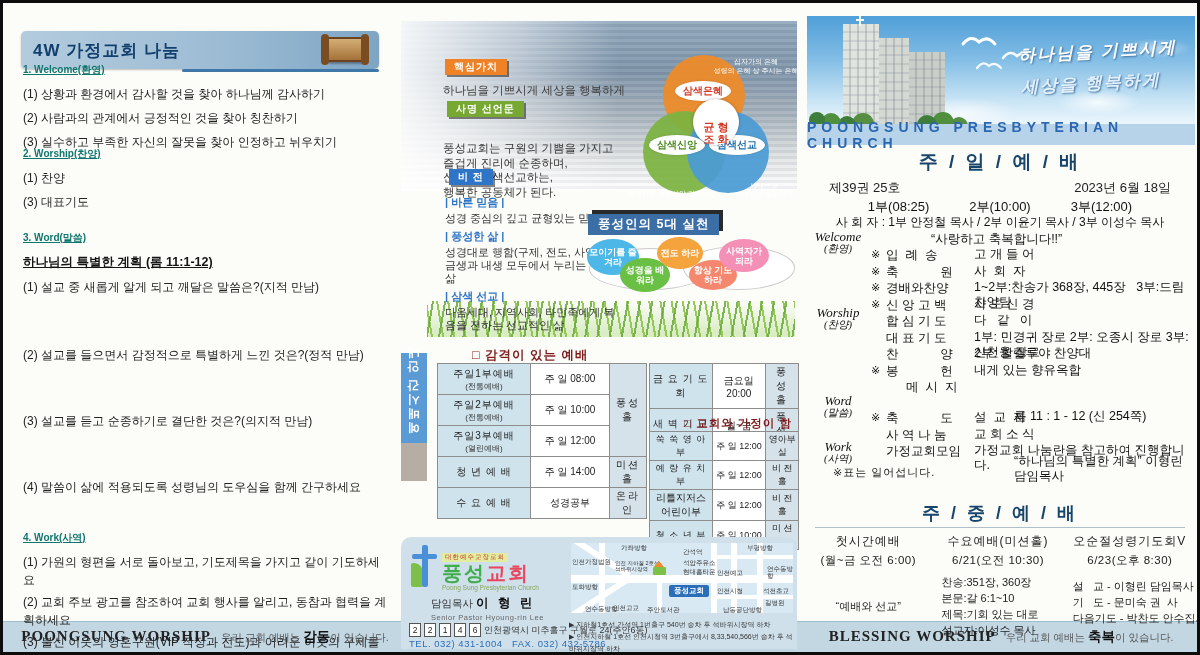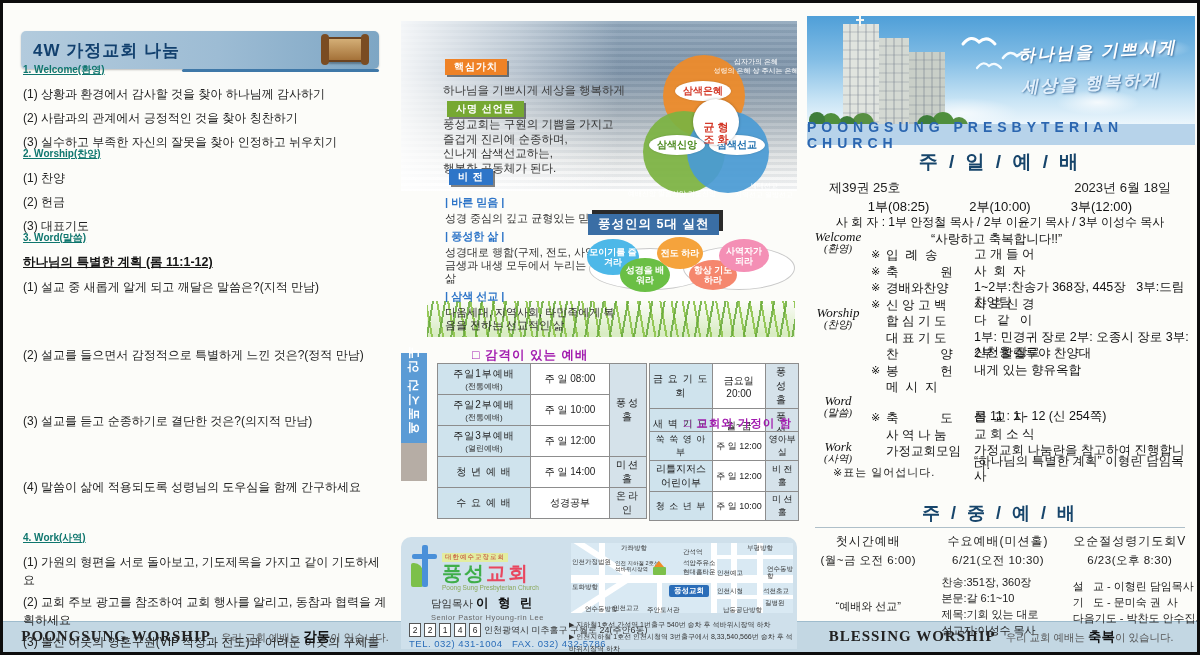--- a/index.html
+++ b/index.html
@@ -50,21 +50,21 @@
   .bubbles{position:absolute;left:188px;top:233px;width:210px;height:62px;z-index:3;}
   .cloud{position:absolute;background:#fff;border:1px solid #c9c9c9;border-radius:50%;}
   .bub{position:absolute;border-radius:50%;color:#fff;font-weight:bold;font-size:9px;display:flex;align-items:center;justify-content:center;text-align:center;line-height:10px;padding:2px;box-sizing:border-box;}
   .grass{position:absolute;left:28px;top:298px;width:368px;height:36px;
     background:
       repeating-linear-gradient(100deg,transparent 0 5px,rgba(104,170,58,.85) 5px 7px,transparent 7px 12px),
       repeating-linear-gradient(80deg,transparent 0 4px,rgba(140,195,74,.9) 4px 6px,transparent 6px 11px),
       linear-gradient(180deg,rgba(255,255,255,0) 0%,#d9ecc4 90%);}
   .vtab{position:absolute;left:2px;top:350px;width:26px;height:90px;background:#5b9bd5;color:#fff;font-weight:bold;font-size:12px;writing-mode:vertical-rl;transform:rotate(180deg);display:flex;align-items:center;justify-content:center;letter-spacing:2px;}
   .vtab-tail{position:absolute;left:2px;top:440px;width:26px;height:38px;background:#b6ada5;}
-  .ttl{position:absolute;font-size:12.5px;font-weight:bold;color:#a21caf;letter-spacing:1px;padding-left:35px;}
+  .ttl{position:absolute;font-size:12.5px;font-weight:bold;color:#7f1d1d;letter-spacing:1px;padding-left:35px;}
   table.sched{border-collapse:collapse;position:absolute;}
   table.sched td{border:1px solid #8d8d8d;font-size:10px;color:#222;text-align:center;padding:1px 2px;}
   td.nm{background:#cfe3ed;letter-spacing:1px;}
   td.tm{background:#fff;}
   td.pl{background:#d5e2ea;letter-spacing:2px;}
   .cellsub{font-size:8px;color:#333;display:block;letter-spacing:0;}
   .contact{position:absolute;left:2px;top:534px;width:396px;height:112px;background:#cfe0eb;border-radius:10px 10px 0 0;z-index:2;}
   .logo-row{position:absolute;left:10px;top:8px;display:flex;gap:5px;align-items:flex-start;}
   .cross{position:relative;width:26px;height:42px;}
   .cross .v{position:absolute;left:11px;top:0;width:6px;height:42px;background:#4a90d9;border-radius:2px;}
@@ -106,21 +106,21 @@
   .script1,.script2{position:absolute;font-style:italic;font-weight:bold;letter-spacing:2px;transform:rotate(-3deg);}
   .script1{right:18px;top:24px;font-size:17px;color:#ffffff;text-shadow:1px 1px 2px rgba(50,100,150,.9);}
   .script2{right:34px;top:56px;font-size:17px;color:#e2f0fc;text-shadow:1px 1px 2px rgba(50,100,150,.9);}
   .band{position:absolute;left:4px;top:121px;width:388px;height:21px;background:#b7d3ea;color:#2b66b0;font-weight:bold;font-size:14px;letter-spacing:5px;display:flex;align-items:center;justify-content:center;}
   .suntitle{position:absolute;top:146px;left:0;width:100%;text-align:center;font-size:19px;font-weight:bold;color:#17456b;letter-spacing:3px;}
   .volrow{position:absolute;top:176px;left:26px;right:26px;display:flex;justify-content:space-between;font-size:13px;color:#222;}
   .times{position:absolute;top:195px;left:0;right:0;display:flex;justify-content:center;gap:40px;font-size:13px;color:#111;}
   .modr{position:absolute;top:211px;left:0;right:0;text-align:center;font-size:12px;color:#111;}
   .order{position:absolute;left:68px;top:228px;right:6px;}
   .orow{display:flex;height:16.5px;font-size:12.5px;color:#111;align-items:flex-start;}
-  .orow.tall{height:31px;}
+  .orow.tall{height:31px;gap:20px;}
   .orow .star{width:15px;font-size:11px;padding-top:1px;}
   .oname{width:88px;white-space:pre;}
   .ocontent{flex:1;white-space:pre-wrap;line-height:15px;}
   .oquote{height:16px;font-size:12.5px;color:#111;margin-left:60px;}
   .sidelabel{position:absolute;left:-62px;width:58px;text-align:center;font-family:"Liberation Serif","DejaVu Serif",serif;font-style:italic;color:#111;font-size:13px;line-height:12px;}
   .sidelabel .ko{font-size:10.5px;}
   .standnote{position:absolute;left:30px;top:462px;font-size:11px;color:#222;letter-spacing:1px;}
   .wktitle{position:absolute;top:498px;left:0;width:100%;text-align:center;font-size:18px;font-weight:bold;color:#17456b;letter-spacing:3px;}
   .wkline{position:absolute;top:524px;left:12px;right:12px;border-top:1px solid #aebfc9;}
   .weekcols{position:absolute;left:6px;right:6px;top:530px;display:flex;}
@@ -144,21 +144,20 @@
     <div class="lsec" style="top:56px">
       <h3>1. Welcome(환영)</h3>
       <p>(1) 상황과 환경에서 감사할 것을 찾아 하나님께 감사하기</p>
       <p>(2) 사람과의 관계에서 긍정적인 것을 찾아 칭찬하기</p>
       <p>(3) 실수하고 부족한 자신의 잘못을 찾아 인정하고 뉘우치기</p>
     </div>
 
     <div class="lsec" style="top:140px">
       <h3>2. Worship(찬양)</h3>
       <p>(1) 찬양</p>
-      <p>(2) 헌금</p>
       <p>(3) 대표기도</p>
     </div>
 
     <div class="lsec" style="top:224px">
       <h3>3. Word(말씀)</h3>
       <p class="sub">하나님의 특별한 계획 (롬 11:1-12)</p>
       <p style="margin-bottom:50px">(1) 설교 중 새롭게 알게 되고 깨달은 말씀은?(지적 만남)</p>
       <p style="margin-bottom:48px">(2) 설교를 들으면서 감정적으로 특별하게 느낀 것은?(정적 만남)</p>
       <p style="margin-bottom:48px">(3) 설교를 듣고 순종하기로 결단한 것은?(의지적 만남)</p>
       <p>(4) 말씀이 삶에 적용되도록 성령님의 도우심을 함께 간구하세요</p>
@@ -179,21 +178,21 @@
       </span>
     </div>
   </section>
 
   <section class="mp">
     <div class="photo1"></div>
 
     <span class="taglabel" style="left:46px;top:56px;background:#ef8226">핵심가치</span>
     <div class="ov-text" style="left:44px;top:80px">하나님을 기쁘시게 세상을 행복하게</div>
     <span class="taglabel" style="left:48px;top:98px;background:#76a832">사명 선언문</span>
-    <div class="mission-lines" style="left:44px;top:114px">
+    <div class="mission-lines" style="left:44px;top:138px">
       <div>풍성교회는 구원의 기쁨을 가지고</div>
       <div>즐겁게 진리에 순종하며,</div>
       <div>신나게 삼색선교하는,</div>
       <div>행복한 공동체가 된다.</div>
     </div>
     <span class="taglabel" style="left:50px;top:166px;background:#2e75c8">비 전</span>
 
     <div class="venn">
       <div class="vc" style="left:20px;top:0;background:#ef8b28"></div>
       <div class="vc" style="left:0;top:56px;background:#7cb342"></div>
@@ -281,20 +280,25 @@
     </tbody>
       </table>
 
     <div class="ttl" style="left:250px;top:413px;font-size:11.5px">□ 교회와 가정이 함께하는 세대선교</div>
     <table class="sched" style="left:250px;top:428px">
       <tbody>
           <tr>
         <td class="nm" style="width:64px;height:15px;font-size:9px">쑥 쑥 영 아 부</td>
         <td class="tm" style="width:52px;font-size:9px">주 일 12:00</td>
         <td class="pl" style="width:30px;font-size:9px;letter-spacing:0">영아부실</td>
+      </tr>
+      <tr>
+        <td class="nm" style="height:15px;font-size:9px">예 랑 유 치 부</td>
+        <td class="tm" style="font-size:9px">주 일 12:00</td>
+        <td class="pl" style="font-size:9px;letter-spacing:0">비 전 홀</td>
       </tr>
       <tr>
         <td class="nm" style="height:15px;font-size:10px;letter-spacing:0">리틀지저스어린이부</td>
         <td class="tm" style="font-size:9px">주 일 12:00</td>
         <td class="pl" style="font-size:9px;letter-spacing:0">비 전 홀</td>
       </tr>
       <tr>
         <td class="nm" style="height:15px;font-size:9px">청 소 년 부</td>
         <td class="tm" style="font-size:9px">주 일 10:00</td>
         <td class="pl" style="font-size:9px;letter-spacing:0">미 션 홀</td>

